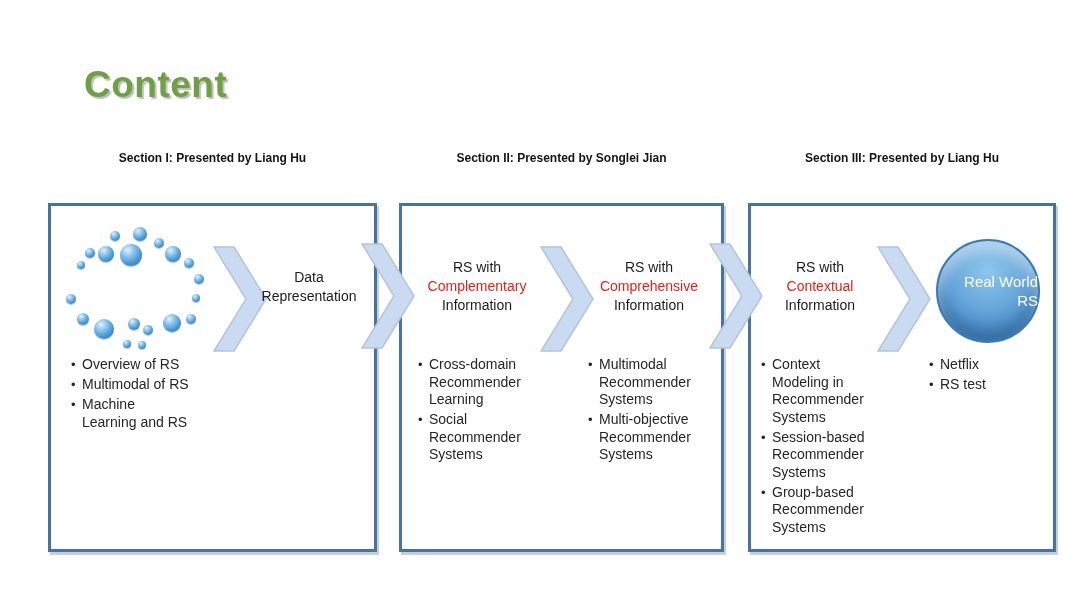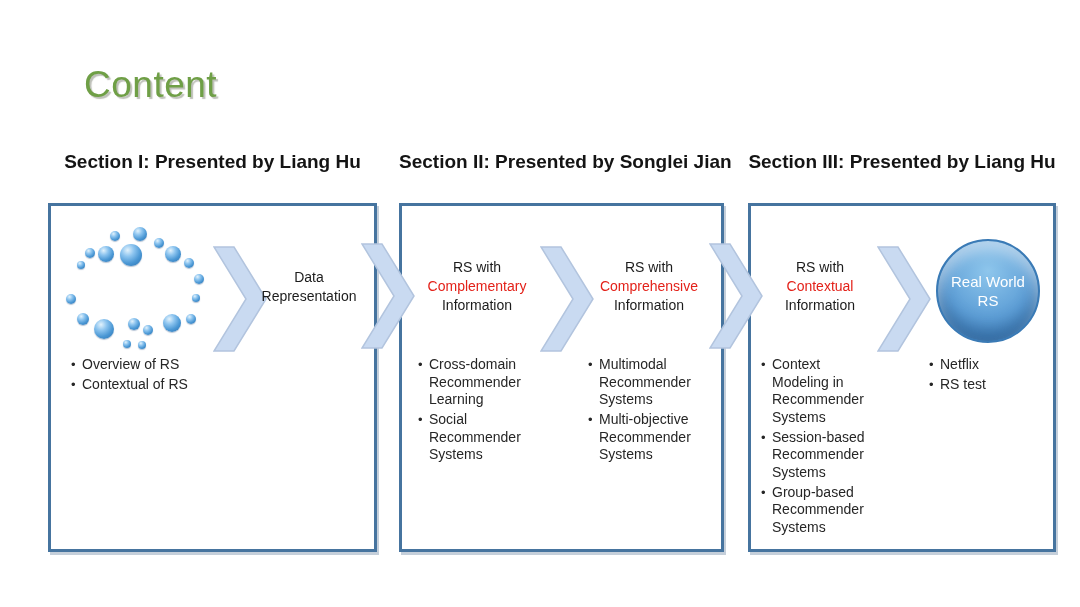--- a/index.html
+++ b/index.html
@@ -10,27 +10,27 @@
     --highlight-red:#e32119;
     --text-dark:#262626;
   }
   html,body{margin:0;padding:0;background:#fff;}
   .slide{
     position:relative;width:1080px;height:607px;overflow:hidden;background:#fff;
     font-family:"Liberation Sans","DejaVu Sans",sans-serif;color:var(--text-dark);
   }
   .title{
     position:absolute;left:84px;top:64px;margin:0;
-    font-size:37px;font-weight:normal;letter-spacing:0.5px;
+    font-size:37px;font-weight:bold;letter-spacing:0.5px;
     color:var(--title-green);
     text-shadow:2px 2px 1px rgba(110,115,100,0.45);
   }
   .section-header{
     position:absolute;top:151px;height:24px;
-    font-size:19px;font-weight:bold;color:#141414;
+    font-size:12px;font-weight:bold;color:#141414;
     text-align:center;white-space:nowrap;
   }
   .box{
     position:absolute;top:203px;height:349px;box-sizing:border-box;
     border:3px solid var(--box-border);background:#fff;
     box-shadow:2px 3px 0 rgba(90,118,150,0.35);
   }
   .chevron{position:absolute;width:54px;height:106px;}
   .chevron polygon{fill:var(--chevron-fill);stroke:var(--chevron-stroke);stroke-width:1.5;}
   .chevron.gap{z-index:6;}
@@ -46,21 +46,21 @@
   .bubble{
     position:absolute;border-radius:50%;
     background:radial-gradient(circle at 35% 28%, #e2f2fc 0%, #8cc4ef 30%, #4a97d4 62%, #2a6fae 100%);
     box-shadow:0 1px 1px rgba(40,80,130,0.35);
   }
   .real-world-circle{
     position:absolute;left:185px;top:33px;width:104px;height:104px;box-sizing:border-box;
     border-radius:50%;border:2px solid #3a7ab5;
     background:radial-gradient(circle at 50% 30%, #8ec6ec 0%, #5d9ed6 55%, #3578b4 100%);
     box-shadow:inset 0 10px 14px rgba(255,255,255,0.5), inset 0 -12px 16px rgba(20,60,110,0.38);
-    color:#fff;text-align:center;font-size:15px;line-height:19px;
+    color:#fff;text-align:right;font-size:15px;line-height:19px;
   }
   .real-world-circle .circle-text{padding-top:31px;}
 </style>
 </head>
 <body>
 
 <div class="slide">
 
   <h1 class="title">Content</h1>
 
@@ -100,21 +100,25 @@
     <div class="stage-text" style="left:190px;top:62px;width:136px">
       <div>Data</div>
       <div>Representation</div>
     </div>
 
     <div class="bullets" style="left:20px;top:150px;width:128px">
       <div class="bullet-item">
           <span class="bullet-text">Overview of RS</span>
         </div>
       <div class="bullet-item">
-          <span class="bullet-text">Contextual of RS</span>
+          <span class="bullet-text">Multimodal of RS</span>
+        </div>
+      <div class="bullet-item">
+          <span class="bullet-text">Machine
+Learning and RS</span>
         </div>
     </div>
 
   </div>
 
   <div class="box" style="left:399px;width:325px">
     <div class="stage-text" style="left:8px;top:52px;width:134px">
       <div>RS with</div>
       <div class="hl">Complementary</div>
       <div>Information</div>

